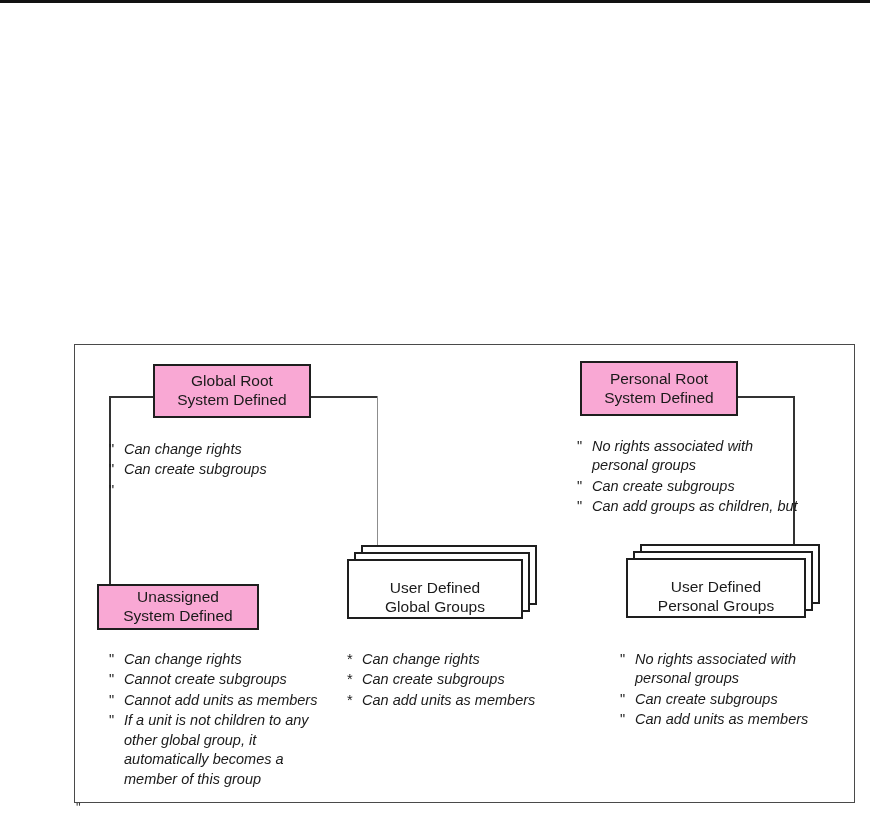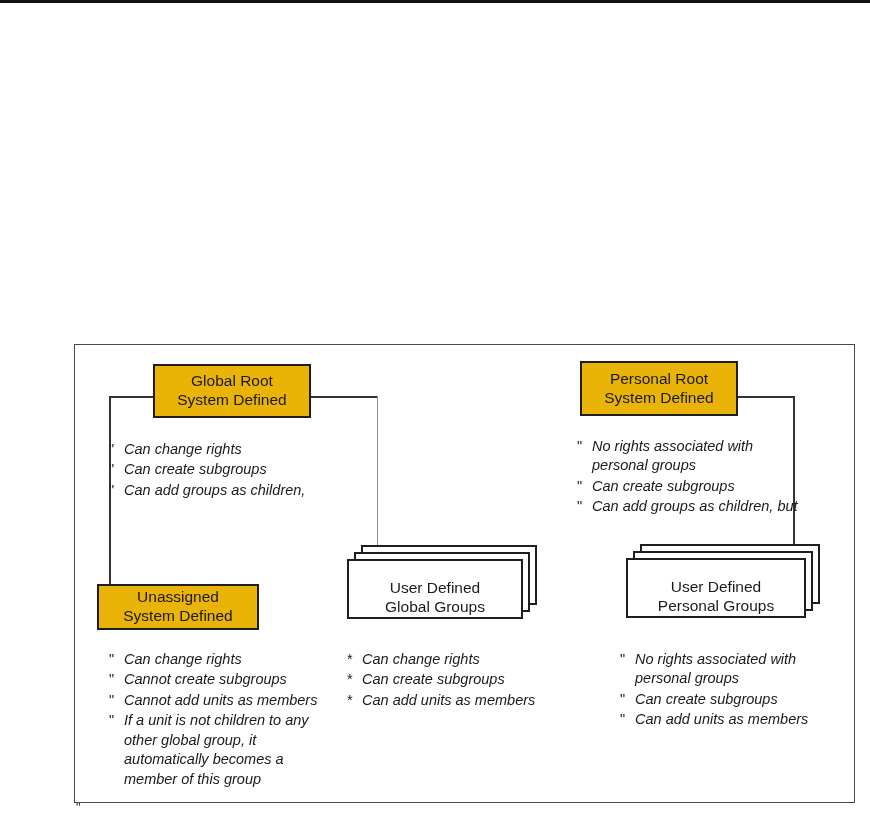--- a/index.html
+++ b/index.html
@@ -46,21 +46,21 @@
   }
   .conn.h { height: 2px; }
   .conn.v { width: 2px; }
   .conn.thin { background: #8d8d8d; }
   .conn.thin.v { width: 1px; }
 
   
   .node-box {
     position: absolute;
     border: 2px solid #1e1e1e;
-    background: #eab308;
+    background: #f9a8d4;
     box-sizing: border-box;
     display: flex;
     flex-direction: column;
     align-items: center;
     justify-content: center;
     line-height: 1.22;
     font-size: 15.5px;
     color: #1a1a1a;
     z-index: 3;
   }
@@ -154,21 +154,20 @@
       <span class="mark">"</span>
       <span class="txt">Can change rights</span>
     </div>
     <div class="row">
       <span class="mark">"</span>
       <span class="txt">Can create subgroups</span>
     </div>
     <div class="row">
       <span class="mark">"</span>
       <span class="txt">
-        <span>Can add groups as children,</span>
       </span>
     </div>
   </div>
 
   <div class="node-box" style="left:505px; top:16px; width:158px; height:55px;align-items:center;">
     <span class="ln">Personal Root</span>
     <span class="ln">System Defined</span>
   </div>
 
   <div class="bullets" style="left:502px; top:92px; width:238px;">

